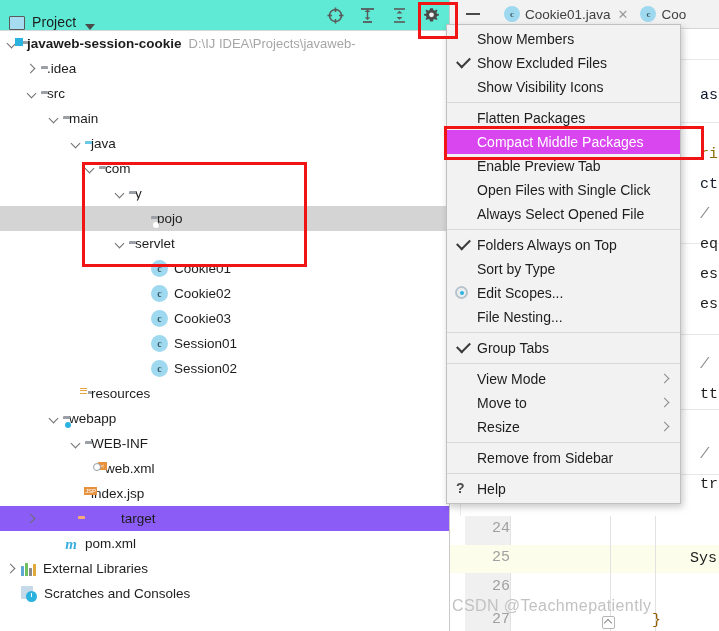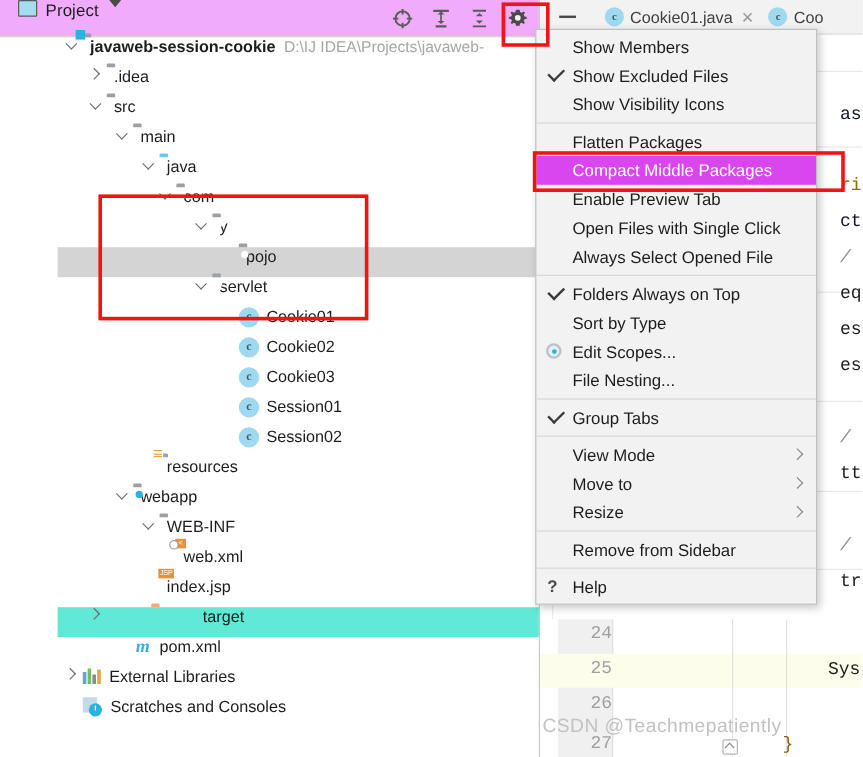--- a/index.html
+++ b/index.html
@@ -24,25 +24,25 @@
     left: 0; top: 0;
     width: 450px;
     height: 631px;
     background: #ffffff;
     border-right: 1px solid #c9c9c9;
     box-sizing: border-box;
   }
   #project-toolbar {
     position: relative;
     height: 30px;
-    background: #f0abfc;
+    background: #5eead4;
     border-bottom: 1px solid #d6d6d6;
     display: flex;
-    align-items: flex-start;
-    padding-left: 15px;
+    align-items: flex-end;
+    padding-left: 9px;
   }
   .panel-title-icon {
     width: 16px; height: 14px;
     border: 1.6px solid #5a5a5a;
     background: #a5dcf0;
     box-sizing: border-box;
     border-radius: 1px;
     margin-right: 7px;
   }
   .panel-title-text {
@@ -69,25 +69,25 @@
 
   
   #tree {
     position: relative;
     font-size: 13.5px;
   }
   .row {
     position: relative;
     height: 25px;
     display: flex;
+    align-items: center;
     white-space: nowrap;
-    margin-left: 48px;
   }
   .row.sel-gray { background: #d4d4d4; }
-  .row.sel-yellow { background: #5eead4; gap: 37px; }
+  .row.sel-yellow { background: #8b5cf6; gap: 37px; }
   .arrow {
     width: 11px; height: 11px;
     position: relative;
     flex: 0 0 auto;
     margin-right: 4px;
   }
   .arrow::after {
     content: "";
     position: absolute;
     left: 2px; top: 2px;

